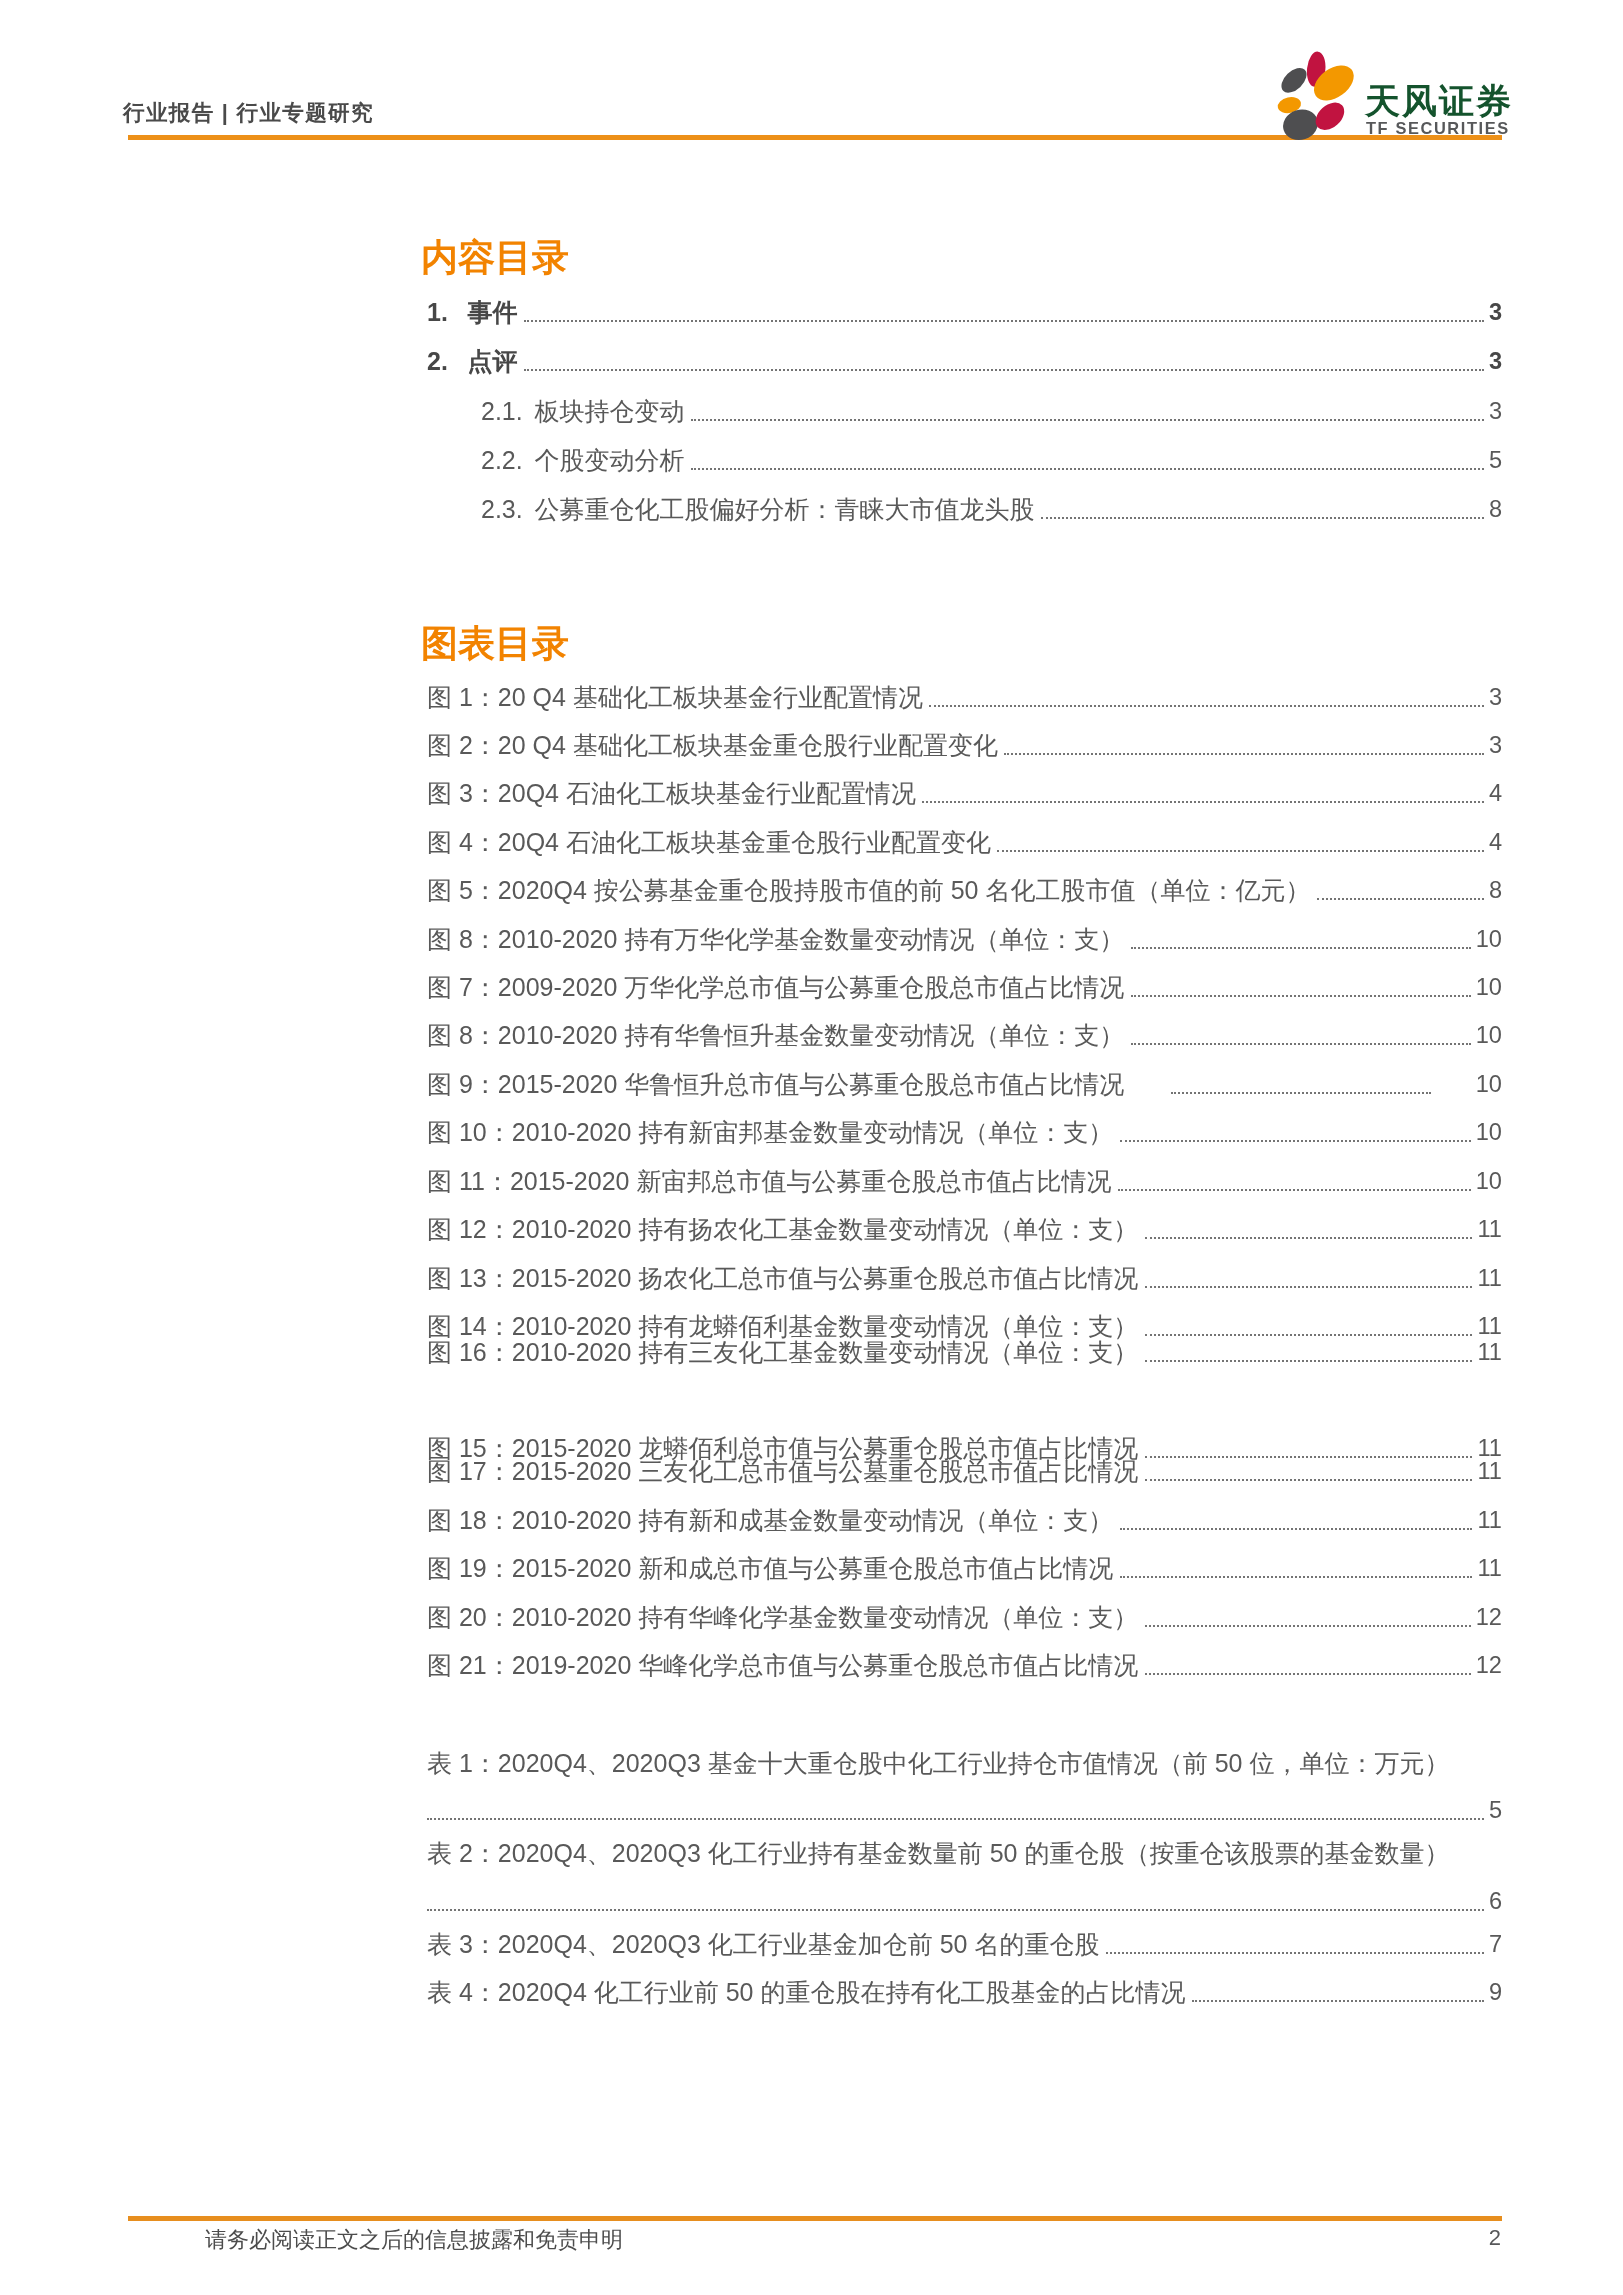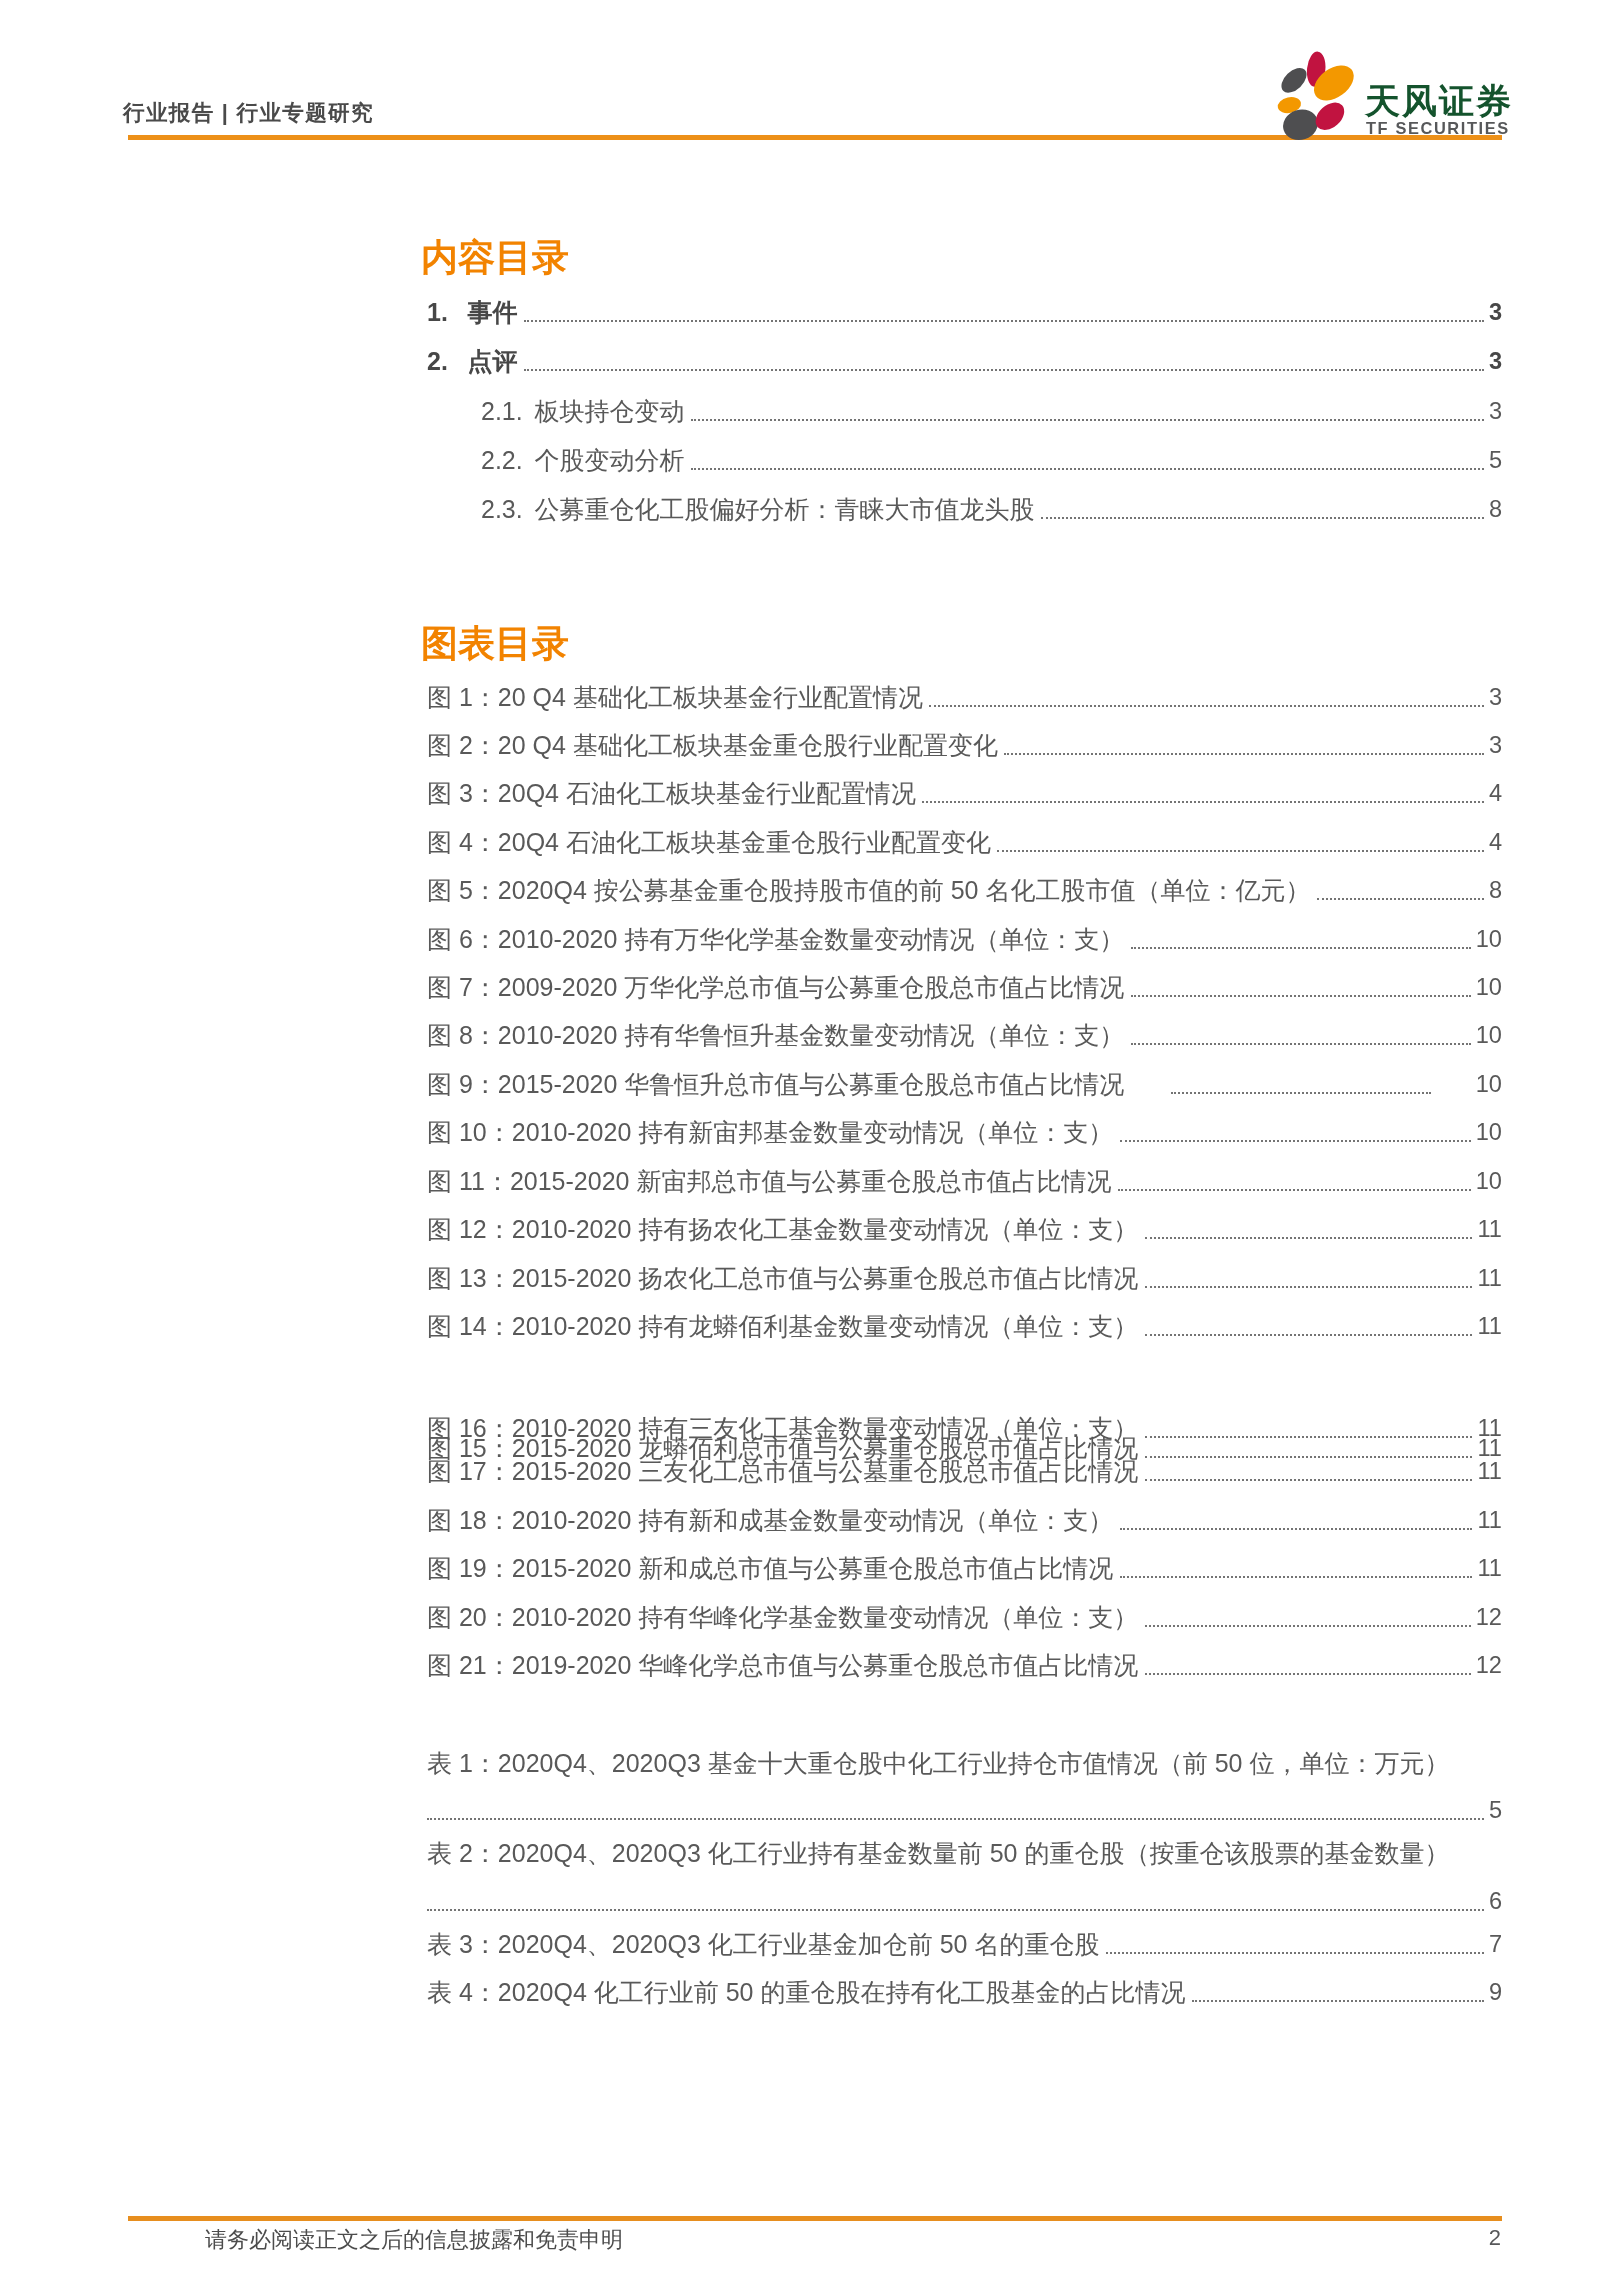--- a/index.html
+++ b/index.html
@@ -142,21 +142,21 @@
       <span class="toc-title">图 4：20Q4 石油化工板块基金重仓股行业配置变化</span>
       <span class="leader"></span>
       <span class="toc-page">4</span>
     </div>
     <div class="toc-row" style="top: 874px;">
       <span class="toc-title">图 5：2020Q4 按公募基金重仓股持股市值的前 50 名化工股市值（单位：亿元）</span>
       <span class="leader"></span>
       <span class="toc-page">8</span>
     </div>
     <div class="toc-row" style="top: 923px;">
-      <span class="toc-title">图 6：2010-2020 持有万华化学基金数量变动情况（单位：支）</span>
+      <span class="toc-title">图 8：2010-2020 持有万华化学基金数量变动情况（单位：支）</span>
       <span class="leader"></span>
       <span class="toc-page">10</span>
     </div>
     <div class="toc-row" style="top: 971px;">
       <span class="toc-title">图 7：2009-2020 万华化学总市值与公募重仓股总市值占比情况</span>
       <span class="leader"></span>
       <span class="toc-page">10</span>
     </div>
     <div class="toc-row" style="top: 1019px;">
       <span class="toc-title">图 8：2010-2020 持有华鲁恒升基金数量变动情况（单位：支）</span>
@@ -191,21 +191,21 @@
     <div class="toc-row" style="top: 1310px;">
       <span class="toc-title">图 14：2010-2020 持有龙蟒佰利基金数量变动情况（单位：支）</span>
       <span class="leader"></span>
       <span class="toc-page">11</span>
     </div>
     <div class="toc-row" style="top: 1432px;">
       <span class="toc-title">图 15：2015-2020 龙蟒佰利总市值与公募重仓股总市值占比情况</span>
       <span class="leader"></span>
       <span class="toc-page">11</span>
     </div>
-    <div class="toc-row" style="top: 1412px;">
+    <div class="toc-row" style="top: 1336px;">
       <span class="toc-title">图 16：2010-2020 持有三友化工基金数量变动情况（单位：支）</span>
       <span class="leader"></span>
       <span class="toc-page">11</span>
     </div>
     <div class="toc-row" style="top: 1455px;">
       <span class="toc-title">图 17：2015-2020 三友化工总市值与公墓重仓股总市值占比情况</span>
       <span class="leader"></span>
       <span class="toc-page">11</span>
     </div>
     <div class="toc-row" style="top: 1504px;">

